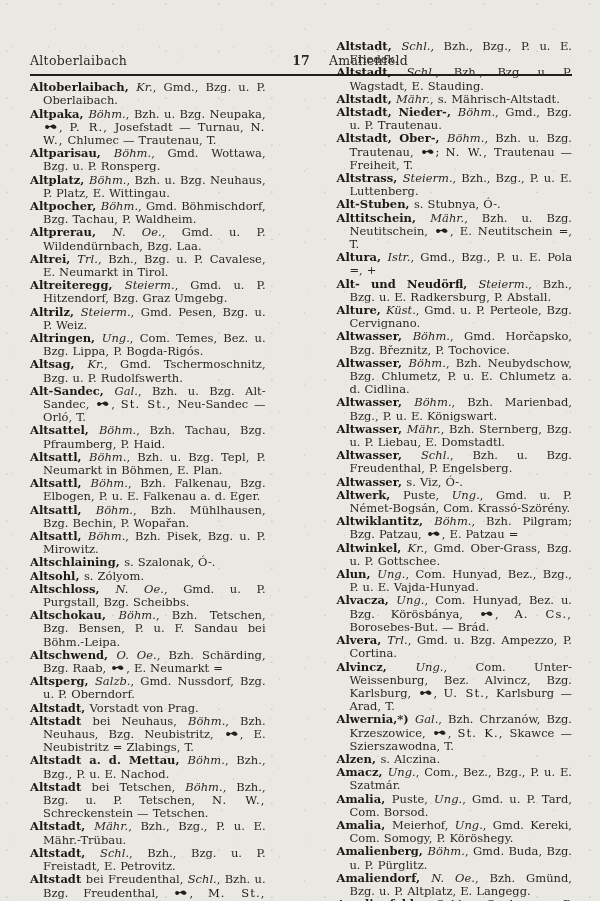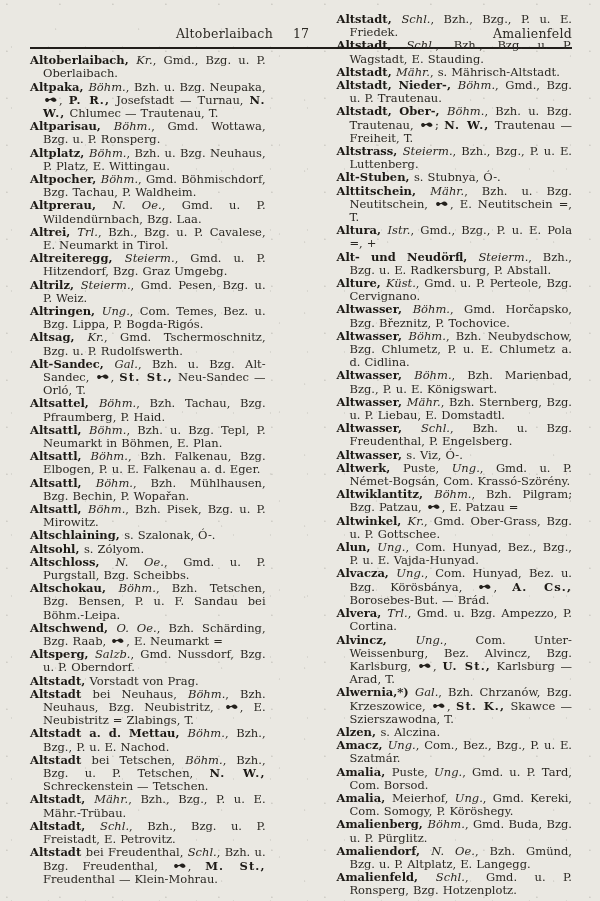--- a/index.html
+++ b/index.html
@@ -21,22 +21,22 @@
       radial-gradient(circle at 31% 77%, rgba(70,66,58,.11) .5px, transparent 1.1px),
       radial-gradient(circle at 88% 63%, rgba(70,66,58,.12) .5px, transparent 1px),
       #eae8e2;
     background-size:53px 47px, 83px 71px, 37px 61px, 97px 89px, auto;
   }
   .running-head{
     display:flex;align-items:baseline;
     font-size:12.5px;line-height:15px;
     margin-bottom:6px;
   }
-  .rh-left,.rh-right{flex:1 1 0;text-align:right;letter-spacing:.3px;}
-  .rh-page{width:56px;text-align:center;font-weight:normal;}
+  .rh-left,.rh-right{flex:1 1 0;text-align:left;letter-spacing:.3px;margin-top:27px;}
+  .rh-page{width:56px;text-align:center;font-weight:bold;}
   .head-rule{
     height:0;border-top:2px solid #211e1a;
     margin:0 0 7px 0;
   }
   .columns{
     display:flex;align-items:center;
     height:828px;
     gap:32px;
   }
   .col{width:266px;}
@@ -48,21 +48,21 @@
     margin:0;
     font-size:11.5px;
     line-height:13.2px;
     text-align:justify;
     text-indent:-13px;
     padding-left:13px;
     word-spacing:.4px;
   }
   .entry b{color:#1d1a16;}
   .entry i{font-style:italic;}
-  .rw{font-weight:bold;letter-spacing:1.1px;color:#1d1a16;}
+  .rw{font-weight:normal;letter-spacing:1.1px;color:#1d1a16;}
   .ph{width:14px;height:8px;fill:#24211d;display:inline-block;vertical-align:baseline;margin:0 1px;}
   .footnote-block{margin-top:10px;}
   .footnote-rule{width:72px;border-top:1px solid #26231f;margin:0 0 6px 0;}
   .footnote-text{
     margin:0 0 0 18px;
     font-size:10.6px;line-height:12.5px;
     font-weight:bold;letter-spacing:.2px;color:#221f1b;
   }
 </style>
 </head>

